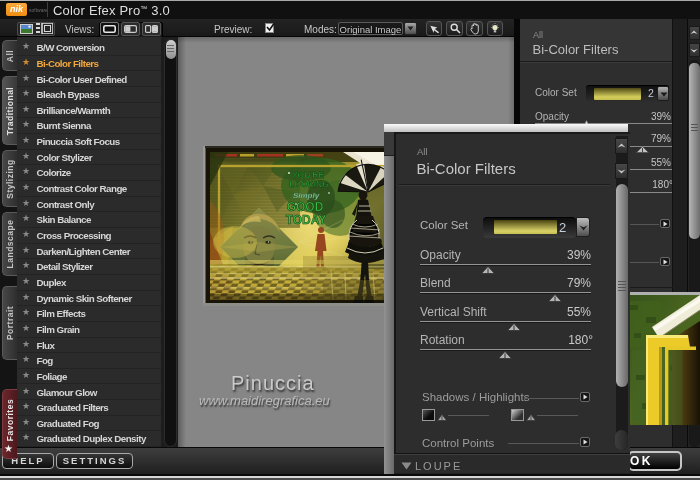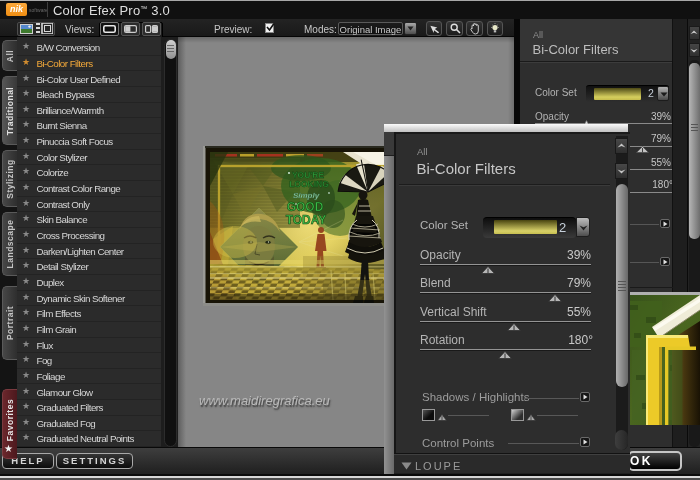--- a/index.html
+++ b/index.html
@@ -9,21 +9,21 @@
   .tab{position:absolute;z-index:3;left:1.5px;width:15.5px;background:linear-gradient(90deg,#474747,#2e2e2e);
     border:1px solid #5a5a5a;border-right:none;border-radius:5px 0 0 5px;box-sizing:border-box;}
   .tab span{position:absolute;left:2.5px;top:50%;transform:translateY(-50%) ;
     writing-mode:vertical-rl;transform:translateY(-50%) rotate(180deg);
     font-size:8.5px;font-weight:bold;color:#c4c4c4;letter-spacing:0.5px;white-space:nowrap;}
   .tab.fav{background:linear-gradient(90deg,#6b272c,#4c181d);border-color:#7a3a3f;}
   .tab.fav span{color:#e6e6e6;top:44%;}
   .favstar{position:absolute;left:1.5px;bottom:4px;color:#f2f2f2;font-size:10px;}
   .fitem{position:absolute;left:17px;width:144px;height:15.65px;border-bottom:1px solid #232323;box-sizing:border-box;}
   .fitem .st{position:absolute;left:5px;top:1px;font-size:9px;color:#8a8a8a;}
-  .fitem .tx{position:absolute;left:19.5px;top:2px;font-size:9.8px;font-weight:normal;color:#d6d6d6;white-space:nowrap;letter-spacing:-0.55px;}
+  .fitem .tx{position:absolute;left:19.5px;top:2px;font-size:9.8px;font-weight:bold;color:#d6d6d6;white-space:nowrap;letter-spacing:-0.55px;}
 </style>
 </head>
 <body>
 <div id="root">
 
   <div class="abs" style="left:0;top:0;width:700px;height:19px;background:#101010;border-top:1px solid #a8a8a8;box-sizing:border-box;"></div>
   <div class="abs" style="left:6px;top:3px;width:21px;height:13px;background:linear-gradient(#fca93c,#ef8d12);border-radius:2px;color:#fff;font-weight:bold;font-style:italic;font-size:9px;text-align:center;line-height:13px;">nik</div>
   <div class="abs" style="left:29px;top:7px;font-size:5px;color:#6a6a6a;">software</div>
   <div class="abs" style="left:47px;top:2px;width:1px;height:15px;background:#3d3d3d;"></div>
   <div class="abs" style="left:53px;top:2.5px;font-size:13px;color:#dedede;letter-spacing:0.2px;">Color Efex Pro<span style="font-size:7px;vertical-align:4px;">™</span> 3.0</div>
@@ -220,21 +220,21 @@
     <div class="fitem" style="top:400.15px;">
         <span class="st">★</span>
         <span class="tx">Graduated Filters</span>
       </div>
     <div class="fitem" style="top:415.80px;">
         <span class="st">★</span>
         <span class="tx">Graduated Fog</span>
       </div>
     <div class="fitem" style="top:431.45px;">
         <span class="st">★</span>
-        <span class="tx">Graduated Neutral Points</span>
+        <span class="tx">Graduated Duplex Density</span>
       </div>
   </div>
 
   <div class="abs" style="left:161px;top:37px;width:17px;height:410px;background:#1d1d1d;"></div>
   <div class="abs" style="left:163.5px;top:38.5px;width:13px;height:408px;background:#101010;border:1px solid #2c2c2c;border-radius:7px;box-sizing:border-box;"></div>
   <div class="abs" style="left:165.5px;top:40px;width:10px;height:19px;background:linear-gradient(#d0d0d0,#909090);border-radius:5px;"></div>
   <div class="abs" style="left:167px;top:45px;width:7px;height:1px;background:#666;"></div>
   <div class="abs" style="left:167px;top:48px;width:7px;height:1px;background:#666;"></div>
   <div class="abs" style="left:167px;top:51px;width:7px;height:1px;background:#666;"></div>
 
@@ -395,20 +395,21 @@
         <path d="M156 150 L163 150 L164 157 L154 157 Z" fill="#0c0c08"></path>
         <path d="M148 56 L142 68 L145 70 Z" fill="#17150e"></path>
       </g>
 
       <rect x="120" y="134" width="76" height="20" fill="#6a5e24" opacity="0.4"></rect>
           <path d="M128 124 L130 154 M142 126 L143 154 M170 128 L172 154 M185 126 L186 154" stroke="#d8cc70" stroke-width="1.2" opacity="0.5"></path>
       <rect x="7" y="148" width="189" height="6" fill="#2e280e" opacity="0.5"></rect>
     </g>
   </svg>
   </div>
+  <div class="abs" style="left:231px;top:372px;width:160px;font-size:20px;color:#cacaca;text-shadow:1px 2px 2px rgba(30,30,30,0.85);letter-spacing:1px;">Pinuccia</div>
   <div class="abs" style="left:199px;top:393px;width:180px;font-size:13px;font-style:italic;color:#b9b9b9;text-shadow:1px 1.5px 1.5px rgba(40,40,40,0.85);">www.maidiregrafica.eu</div>
 
   <div class="abs" style="left:514px;top:19px;width:5.5px;height:428px;background:#070707;"></div>
 
   <div class="abs" style="left:519.5px;top:19px;width:180.5px;height:428px;background:#2e2e2e;"></div>
   <div id="rightpanel">
     <div class="abs" style="left:519.5px;top:19px;width:152.5px;height:42px;background:#353535;"></div>
     <div class="abs" style="left:533px;top:30px;font-size:9px;color:#8d8d8d;">All</div>
     <div class="abs" style="left:532.5px;top:41.5px;font-size:13px;color:#bdbdbd;">Bi-Color Filters</div>
     <div class="abs" style="left:519.5px;top:61px;width:153px;height:1px;background:#1a1a1a;"></div>

